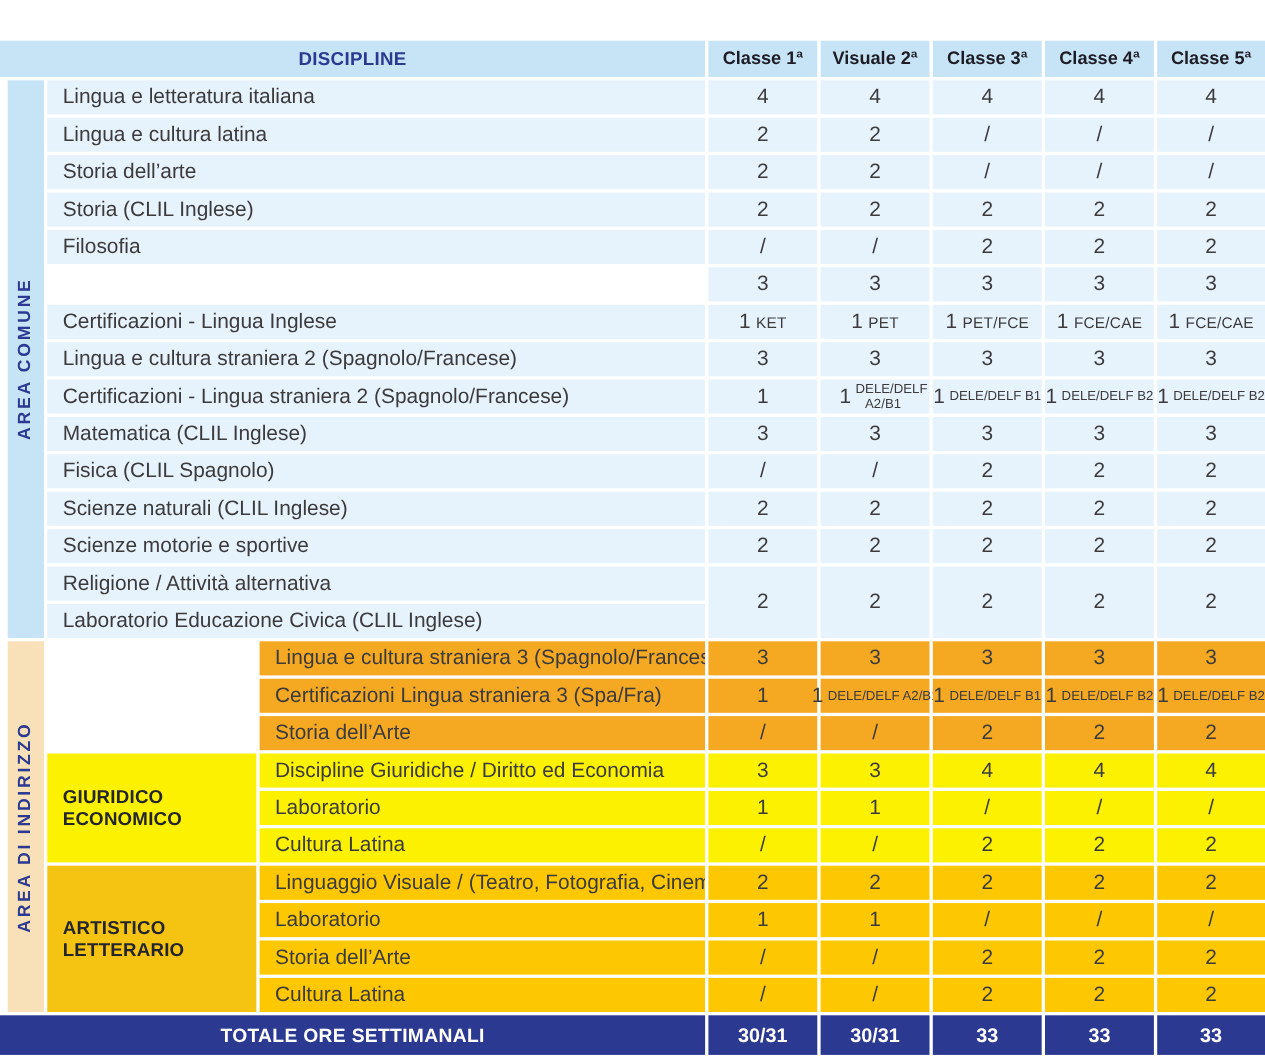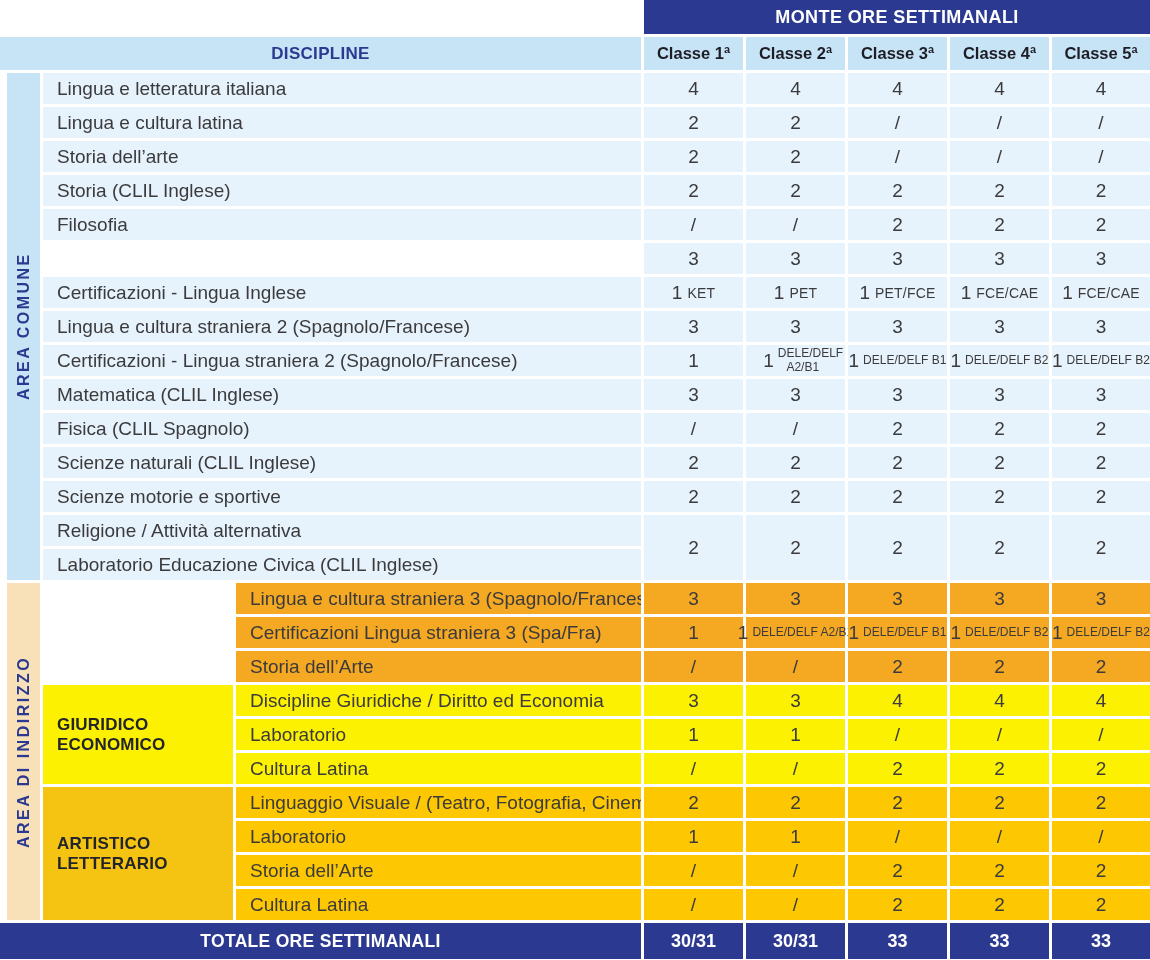--- a/index.html
+++ b/index.html
@@ -103,25 +103,24 @@
     background: #2B3990; color: #ffffff;
     font-weight: bold; font-size: 18px;
     justify-content: center;
   }
 </style>
 </head>
 <body>
 
 <div class="sheet">
 
-  <div class="cell monte-ore">MONTE ORE SETTIMANALI</div>
 
   <div class="cell discipline-hd">DISCIPLINE</div>
   <div class="cell classe-hd" style="grid-column:4">Classe 1ª</div>
-  <div class="cell classe-hd" style="grid-column:5">Classe 2ª</div>
+  <div class="cell classe-hd" style="grid-column:5">Visuale 2ª</div>
   <div class="cell classe-hd" style="grid-column:6">Classe 3ª</div>
   <div class="cell classe-hd" style="grid-column:7">Classe 4ª</div>
   <div class="cell classe-hd" style="grid-column:8">Classe 5ª</div>
 
   <div class="vstrip strip-comune">AREA COMUNE</div>
   <div class="vstrip strip-indirizzo">AREA DI INDIRIZZO</div>
 
   <div class="cell subject comune" style="grid-row:3">Lingua e letteratura italiana</div>
   <div class="cell val" style="grid-row:3;grid-column:4">4</div>
   <div class="cell val" style="grid-row:3;grid-column:5">4</div>

